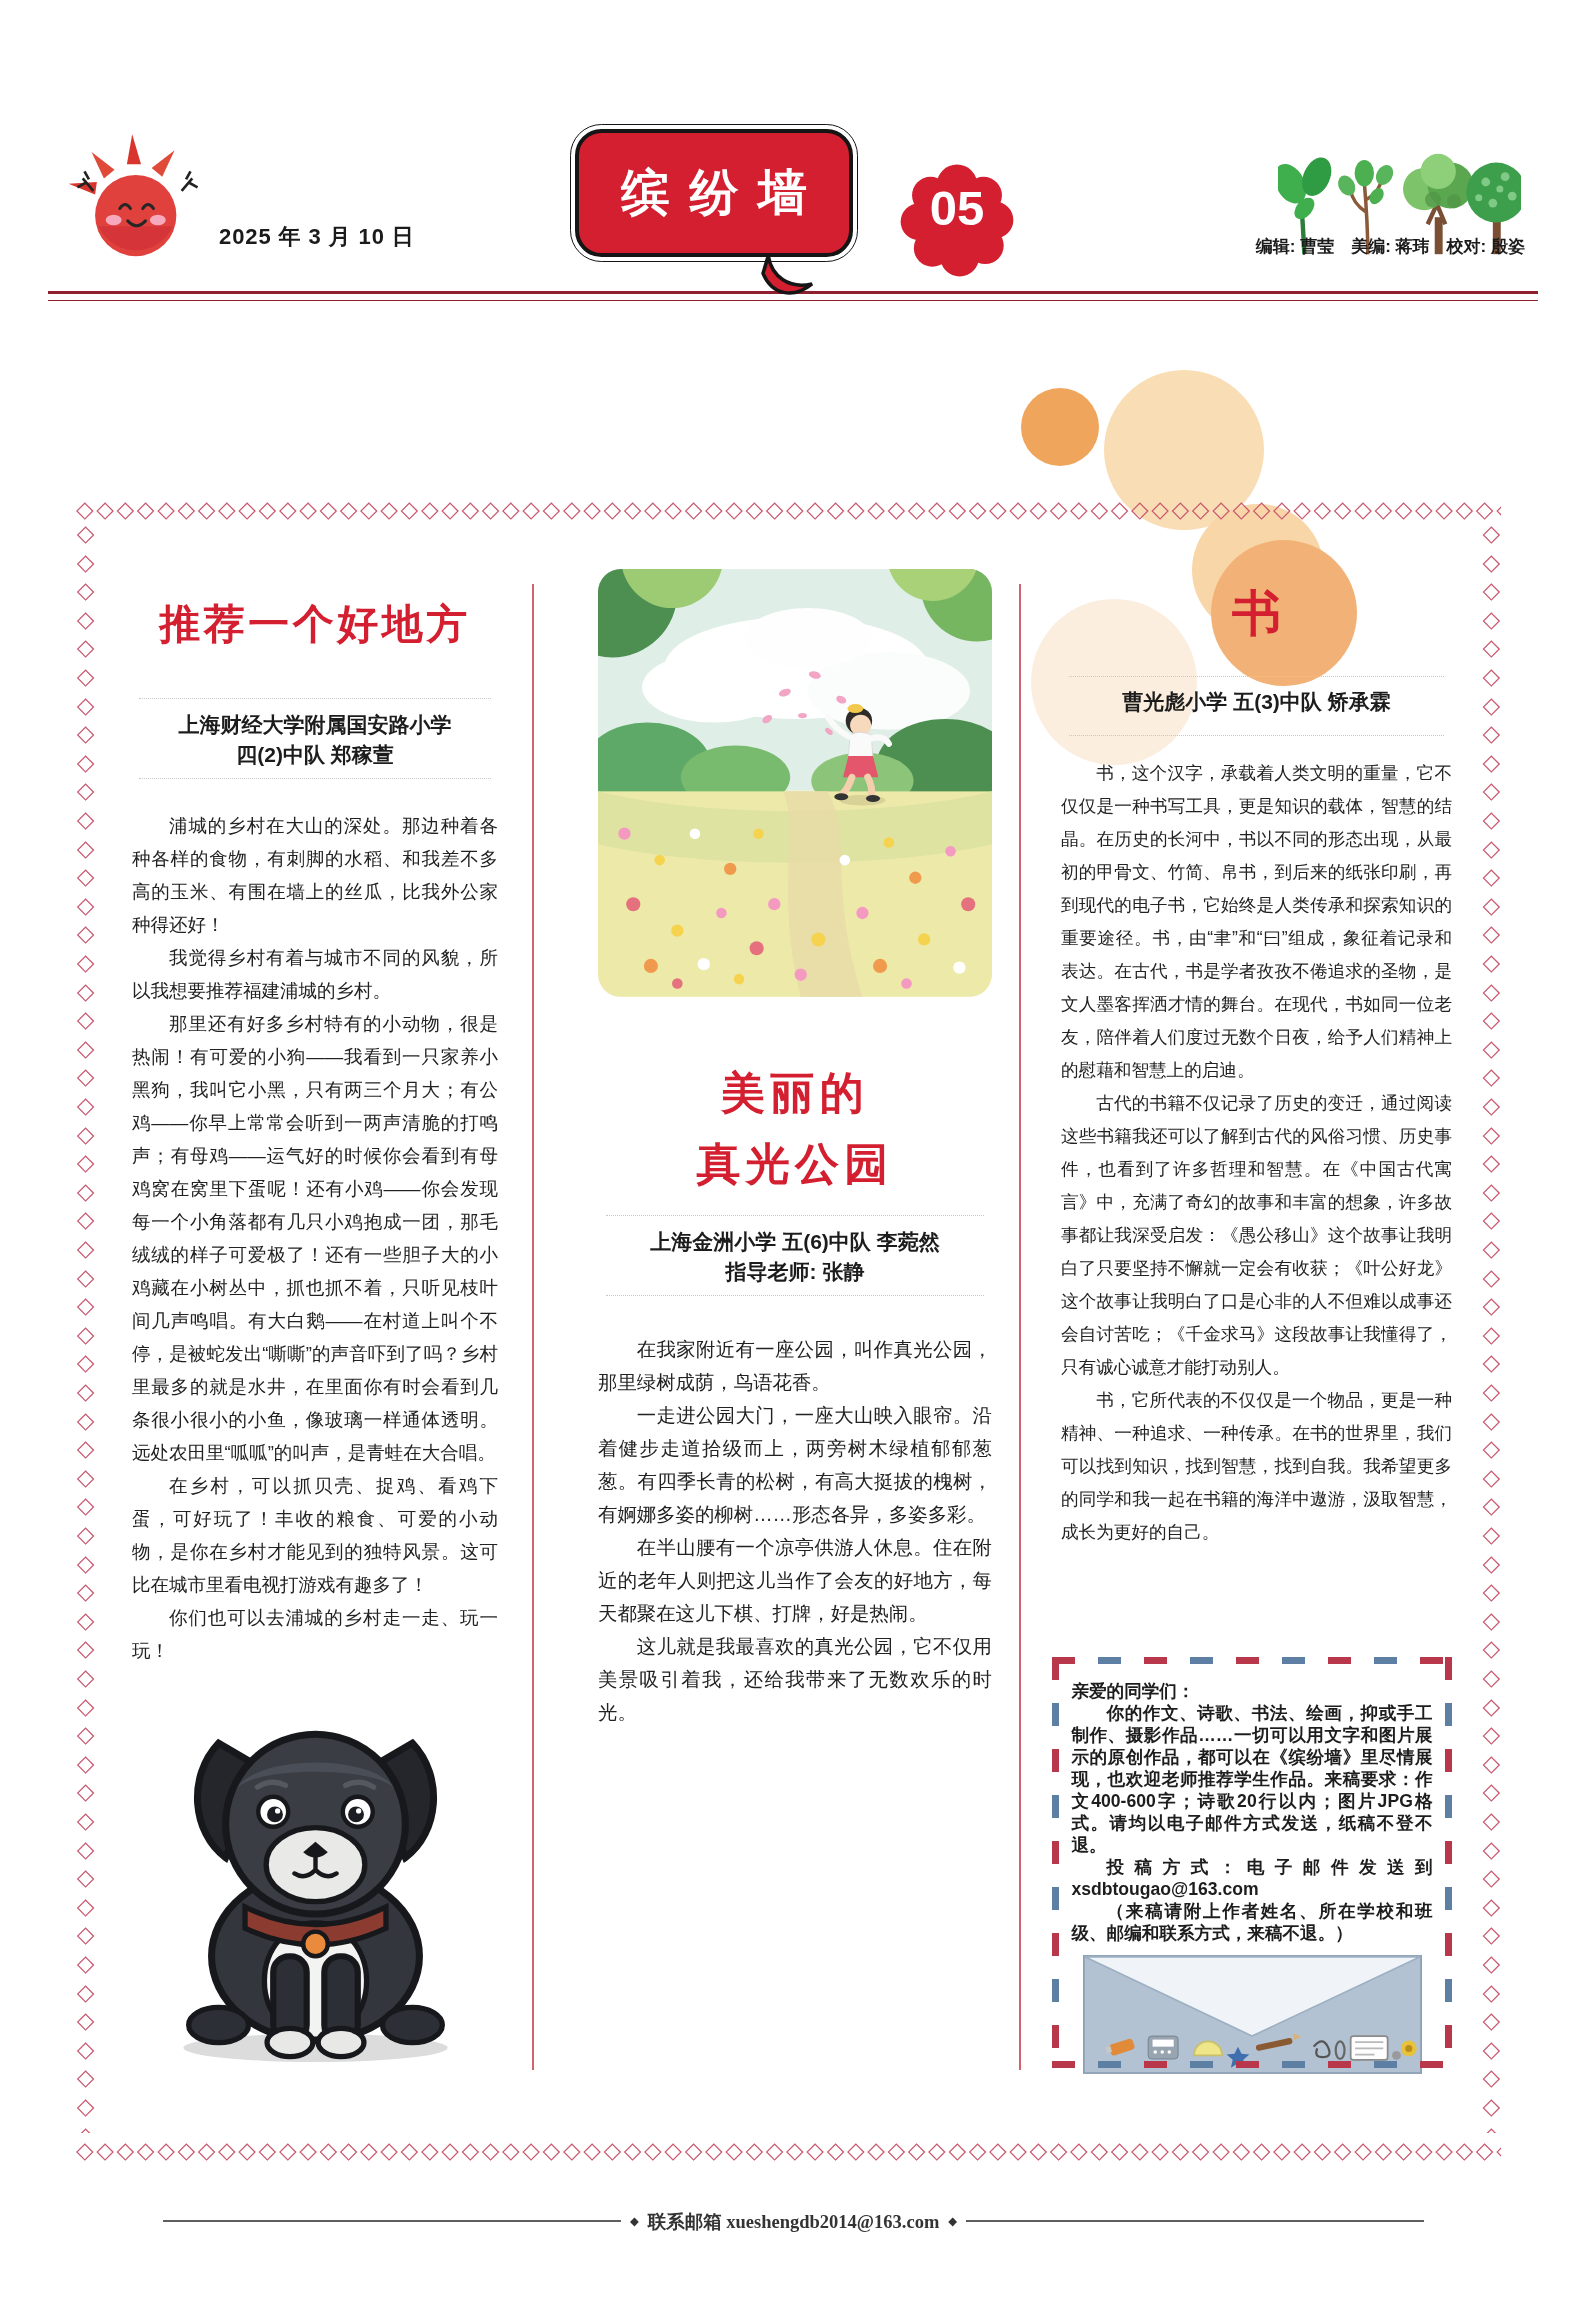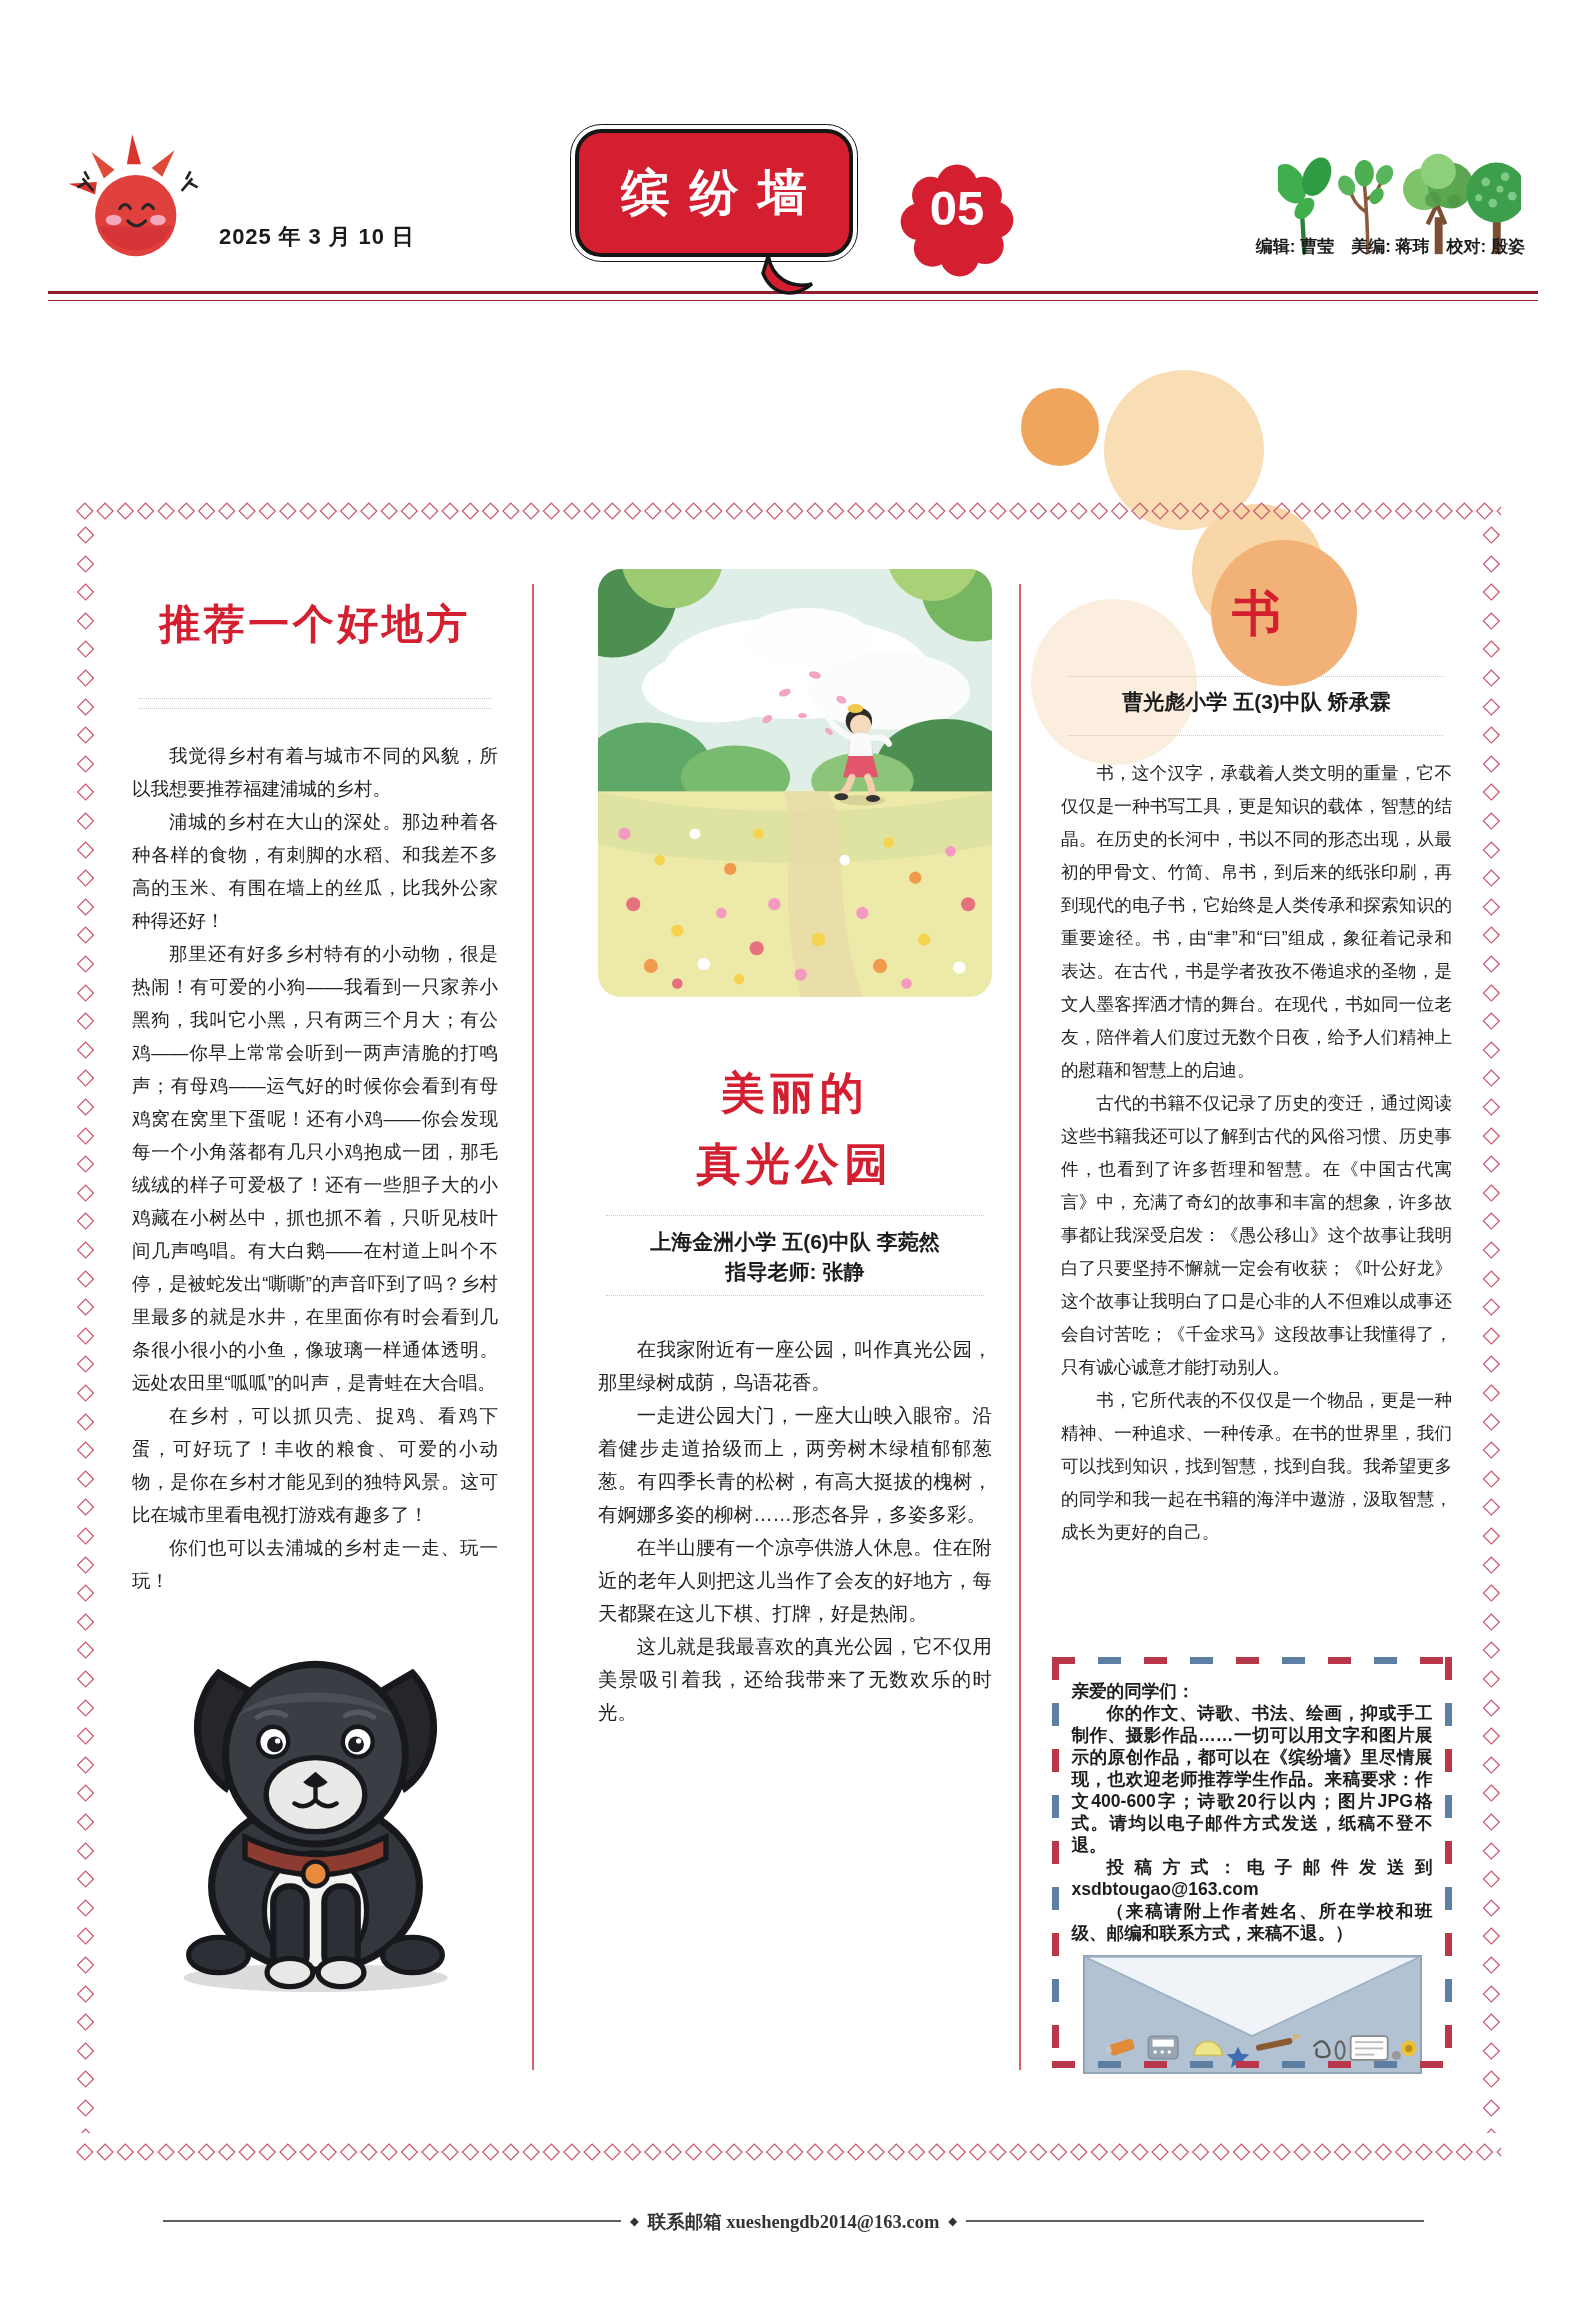--- a/index.html
+++ b/index.html
@@ -183,24 +183,28 @@
     <div class="dstrip d-left">◇◇◇◇◇◇◇◇◇◇◇◇◇◇◇◇◇◇◇◇◇◇◇◇◇◇◇◇◇◇◇◇◇◇◇◇◇◇◇◇◇◇◇◇◇◇◇◇◇◇◇◇◇◇◇◇◇◇◇◇◇◇◇◇◇◇◇◇◇◇</div>
     <div class="dstrip d-right">◇◇◇◇◇◇◇◇◇◇◇◇◇◇◇◇◇◇◇◇◇◇◇◇◇◇◇◇◇◇◇◇◇◇◇◇◇◇◇◇◇◇◇◇◇◇◇◇◇◇◇◇◇◇◇◇◇◇◇◇◇◇◇◇◇◇◇◇◇◇</div>
   </div>
 
   <div class="divider div1"></div>
   <div class="divider div2"></div>
 
   <div class="col col-left">
     <div class="art-title t-left">推荐一个好地方</div>
     <div class="sep sep-l1"></div>
+    <div class="byline">
+      <div>上海财经大学附属国安路小学</div>
+      <div>四(2)中队 郑稼萱</div>
+    </div>
     <div class="sep sep-l2"></div>
     <div class="body-copy copy-left">
+      <p>浦城的乡村在大山的深处。那边种着各种各样的食物，有刺脚的水稻、和我差不多高的玉米、有围在墙上的丝瓜，比我外公家种得还好！</p>
       <p>我觉得乡村有着与城市不同的风貌，所以我想要推荐福建浦城的乡村。</p>
-      <p>浦城的乡村在大山的深处。那边种着各种各样的食物，有刺脚的水稻、和我差不多高的玉米、有围在墙上的丝瓜，比我外公家种得还好！</p>
       <p>那里还有好多乡村特有的小动物，很是热闹！有可爱的小狗——我看到一只家养小黑狗，我叫它小黑，只有两三个月大；有公鸡——你早上常常会听到一两声清脆的打鸣声；有母鸡——运气好的时候你会看到有母鸡窝在窝里下蛋呢！还有小鸡——你会发现每一个小角落都有几只小鸡抱成一团，那毛绒绒的样子可爱极了！还有一些胆子大的小鸡藏在小树丛中，抓也抓不着，只听见枝叶间几声鸣唱。有大白鹅——在村道上叫个不停，是被蛇发出“嘶嘶”的声音吓到了吗？乡村里最多的就是水井，在里面你有时会看到几条很小很小的小鱼，像玻璃一样通体透明。远处农田里“呱呱”的叫声，是青蛙在大合唱。</p>
       <p>在乡村，可以抓贝壳、捉鸡、看鸡下蛋，可好玩了！丰收的粮食、可爱的小动物，是你在乡村才能见到的独特风景。这可比在城市里看电视打游戏有趣多了！</p>
       <p>你们也可以去浦城的乡村走一走、玩一玩！</p>
     </div>
 
     <svg class="dog-illo" viewBox="0 0 412 428">
       <ellipse cx="206" cy="404" rx="150" ry="16" fill="#dcdcdc"></ellipse>
 
       <ellipse cx="206" cy="300" rx="118" ry="96" fill="#33363c" stroke="#17181c" stroke-width="8"></ellipse>
 

